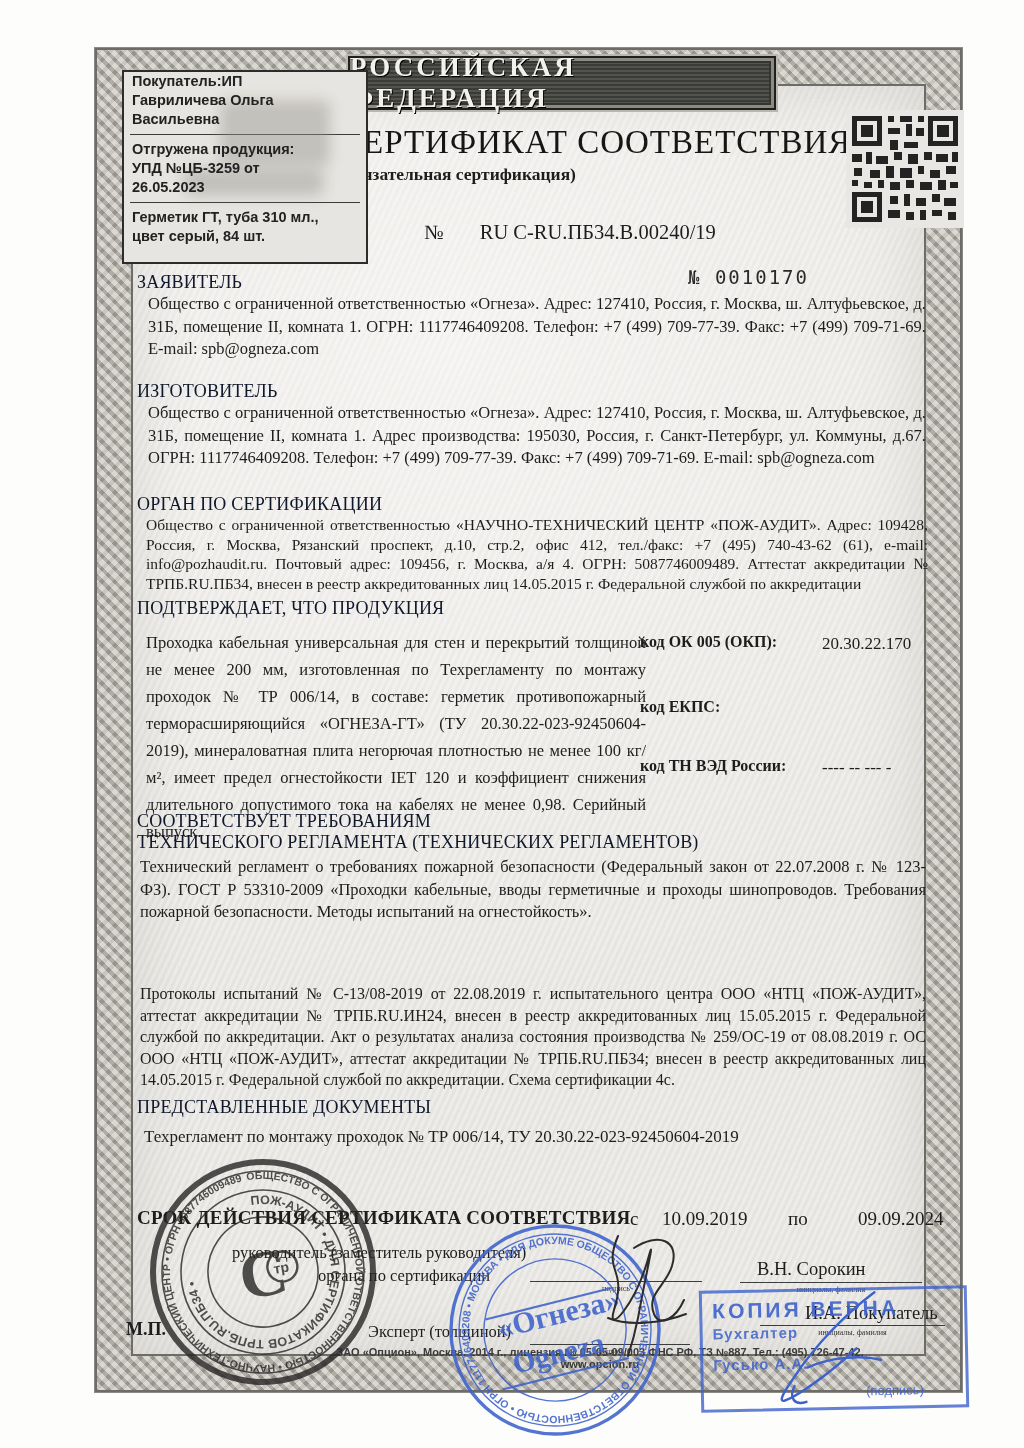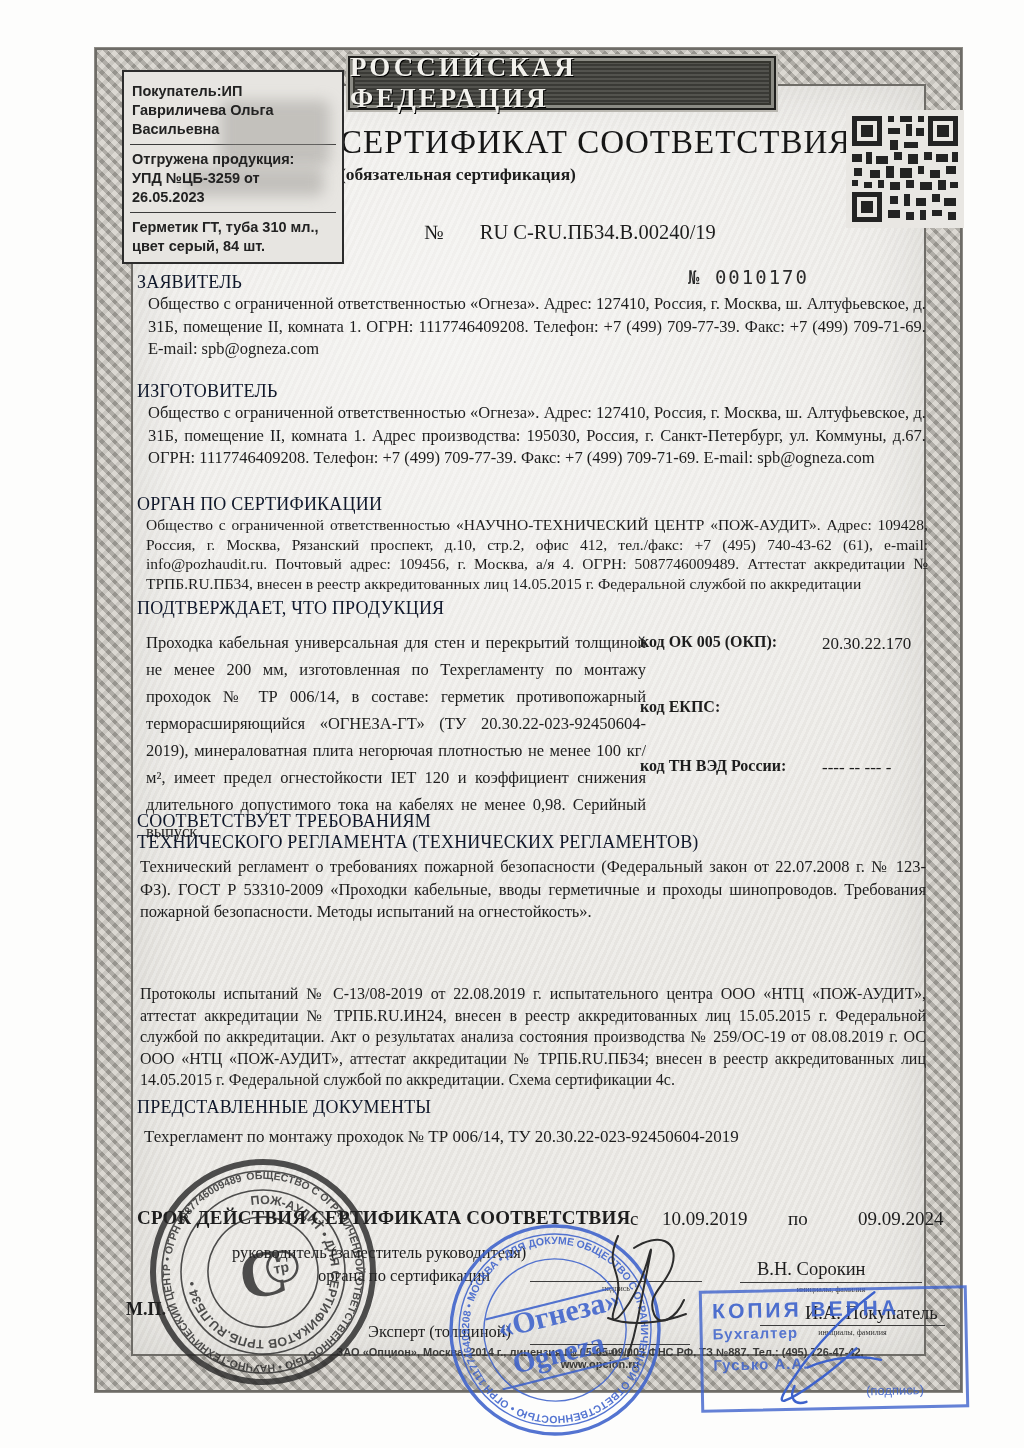--- a/index.html
+++ b/index.html
@@ -16,24 +16,24 @@
     box-shadow: inset 0 0 0 2px #6e6c67, 0 0 0 1px #8c8a85;}
   .frame-inner{position:absolute;inset:36px;background:#eceae6;
     box-shadow: inset 0 0 0 2px #6e6c67, inset 0 0 60px rgba(140,138,130,.25);
     background-image:radial-gradient(circle at 40% 20%, rgba(255,255,255,.5), rgba(0,0,0,0) 60%),
       repeating-linear-gradient(115deg, rgba(255,255,255,.12) 0 3px, rgba(120,118,112,.05) 3px 6px);}
 
   .abs{position:absolute;}
   .mono{font-family:"DejaVu Sans Mono", monospace;}
 
   
-  .buyer-box{left:122px;top:70px;width:222px;height:194px;background:#e7e5e1;
+  .buyer-box{left:122px;top:70px;width:246px;height:194px;background:#e7e5e1;
     border:2px solid #2c2c2c;z-index:5;
     font-family:"Liberation Sans", sans-serif;font-weight:bold;font-size:14.5px;
-    line-height:19px;color:#222;padding:10px 8px;box-sizing:border-box;}
+    line-height:19px;color:#222;padding:0 8px;box-sizing:border-box;}
   .buyer-box .smudge{position:absolute;background:rgba(150,148,144,.45);filter:blur(7px);border-radius:8px;}
   .buyer-box hr{border:none;border-top:1.5px solid #3a3a3a;margin:5px -2px 5px -2px;}
   .buyer-box .grp{position:relative;z-index:2;}
 
   
   .banner{left:348px;top:56px;width:424px;height:50px;background:#44443f;z-index:4;
     border:2px solid #1f1f1d;box-shadow:inset 0 0 0 3px #8b8b84, inset 0 0 0 5px #35352f, 0 0 0 2px #b9b7b0;
     display:flex;align-items:center;justify-content:center;
     background-image:repeating-linear-gradient(0deg, rgba(255,255,255,.08) 0 2px, rgba(0,0,0,.15) 2px 4px);}
   .banner span{color:#f2f1ec;font-weight:bold;font-size:27px;letter-spacing:3px;
@@ -55,21 +55,21 @@
   .codes-label{font-weight:bold;font-size:16px;white-space:nowrap;}
   .codes-value{font-size:17px;white-space:nowrap;}
 
   .validity-label{font-weight:bold;font-size:19px;white-space:nowrap;letter-spacing:.2px;}
   .validity-date{font-size:19px;white-space:nowrap;}
 
   .sig-label{font-size:16.5px;white-space:nowrap;}
   .sig-line{border-bottom:1.4px solid #3d3d3d;height:0;}
   .sig-caption{font-size:8px;color:#333;text-align:center;}
   .sig-name{font-size:18.5px;white-space:nowrap;}
-  .mp{font-size:18px;font-weight:bold;}
+  .mp{font-size:18px;font-weight:bold;margin-top:20px;}
 
   .footer-line{left:300px;top:1346px;width:600px;text-align:center;
     font-family:"Liberation Sans", sans-serif;font-size:11px;font-weight:bold;color:#3a3a38;z-index:6;}
 
   
   .stamp{z-index:8;pointer-events:none;}
   .copy-stamp{left:700px;top:1288px;width:268px;height:122px;border:3px solid rgba(61,98,204,.8);
     transform:rotate(-1.2deg);color:#3d62cc;z-index:9;
     font-family:"Liberation Sans", sans-serif;box-sizing:border-box;padding:6px 10px;}
   .copy-stamp .t1{font-size:21px;font-weight:bold;letter-spacing:3px;opacity:.9;}

